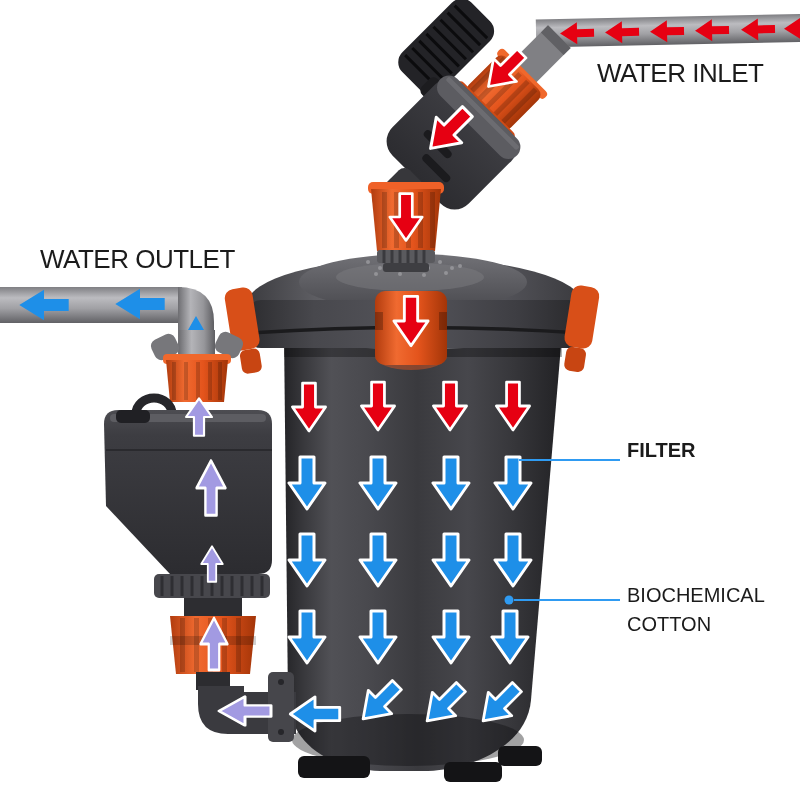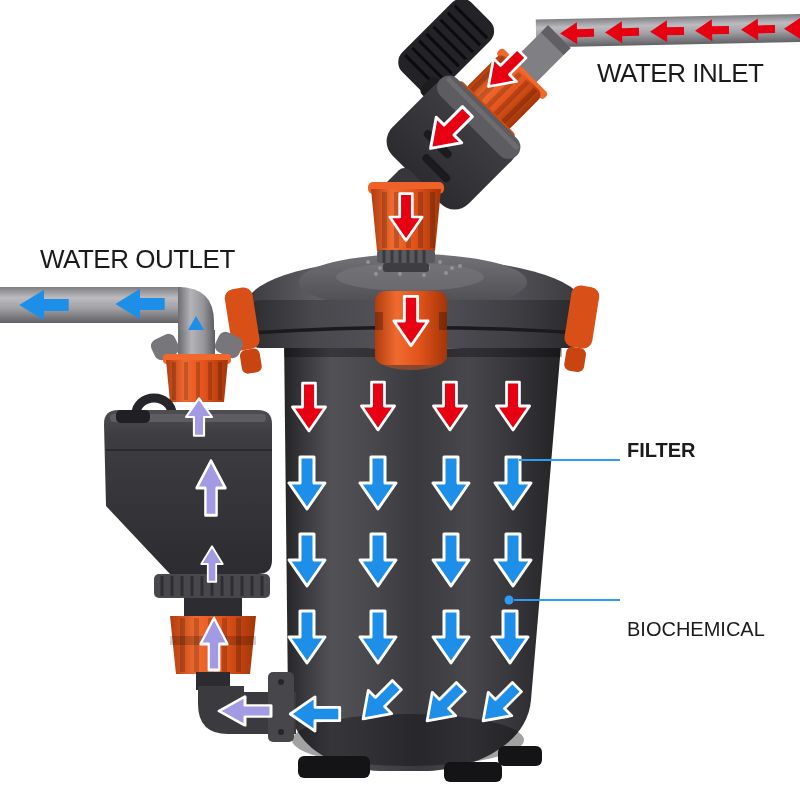--- a/index.html
+++ b/index.html
@@ -294,16 +294,17 @@
     <circle cx="509" cy="600" r="4.5" fill="var(--callout-blue,#2f9bf2)"></circle>
     <line x1="514" y1="600" x2="620" y2="600" class="callout"></line>
   </g>
 </svg>
 
   <div class="lbl lbl-lg" style="left:597px;top:58px;">WATER INLET</div>
   <div class="lbl lbl-lg" style="left:40px;top:244px;">WATER OUTLET</div>
   <div class="lbl lbl-sm" style="left:627px;top:436px;font-weight:bold;">
     <div>FILTER</div>
   </div>
-  <div class="lbl lbl-sm" style="left:627px;top:615px;">
+  <div class="lbl lbl-sm" style="left:627px;top:581px;">
     <div>BIOCHEMICAL</div>
+    <div>COTTON</div>
   </div>
 </div>
 
 </body></html>

